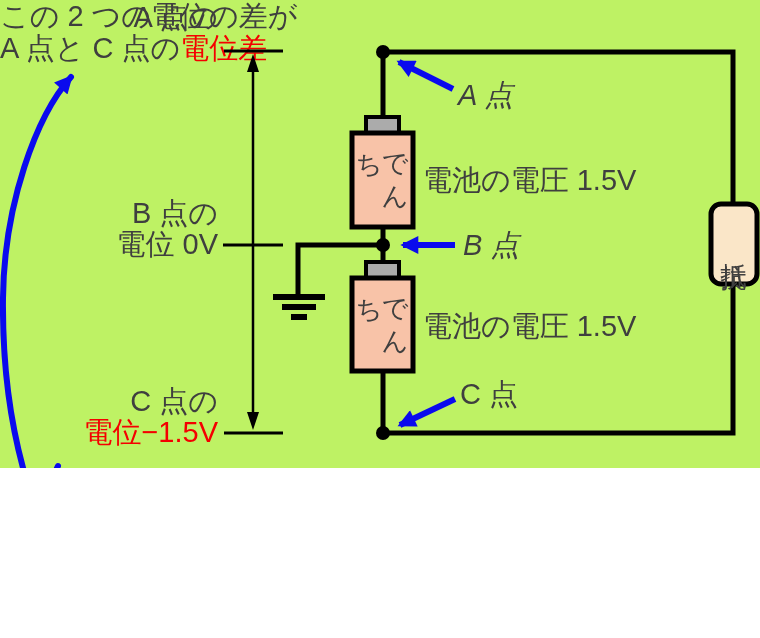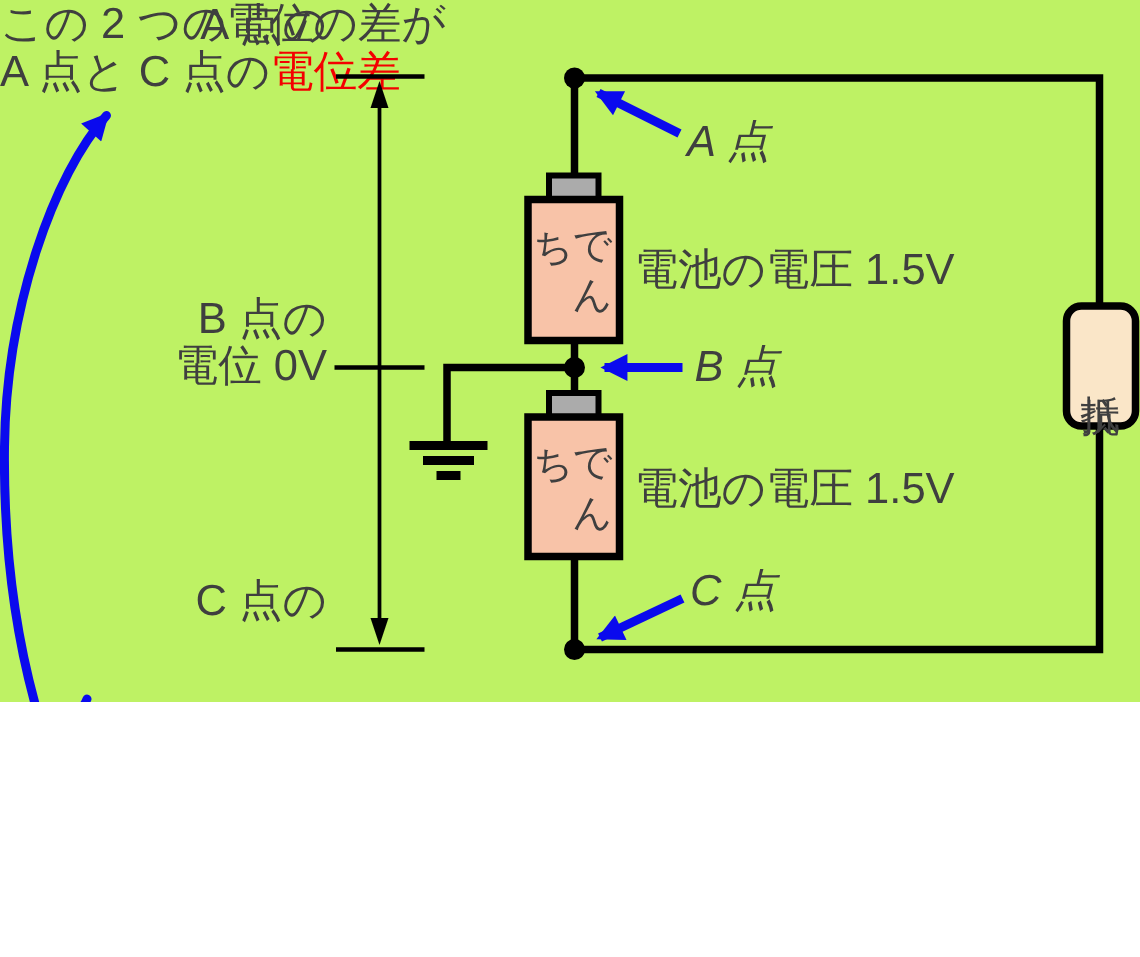--- a/index.html
+++ b/index.html
@@ -82,25 +82,26 @@
 
   <div class="txt pot" style="top:2px;">
     <div>A 点の</div>
   </div>
   <div class="txt pot" style="top:198px;">
     <div>B 点の</div>
     <div>電位 0V</div>
   </div>
   <div class="txt pot" style="top:386px;">
     <div>C 点の</div>
+    <div class="red">電位−1.5V</div>
   </div>
 
   <div class="txt" style="left:458px;top:80px;font-style:italic;">A 点</div>
   <div class="txt" style="left:463px;top:230px;font-style:italic;">B 点</div>
-  <div class="txt" style="left:460px;top:379px;font-style:italic;">C 点</div>
+  <div class="txt" style="left:460px;top:379px;">C 点</div>
 
   <div class="txt" style="left:423px;top:165px;">電池の電圧 1.5V</div>
   <div class="txt" style="left:423px;top:311px;">電池の電圧 1.5V</div>
 
   <div class="vtext" style="left:355px;top:136px;width:55px;height:88px;">
     <span>でんち</span>
   </div>
   <div class="vtext" style="left:355px;top:281px;width:55px;height:87px;">
     <span>でんち</span>
   </div>

